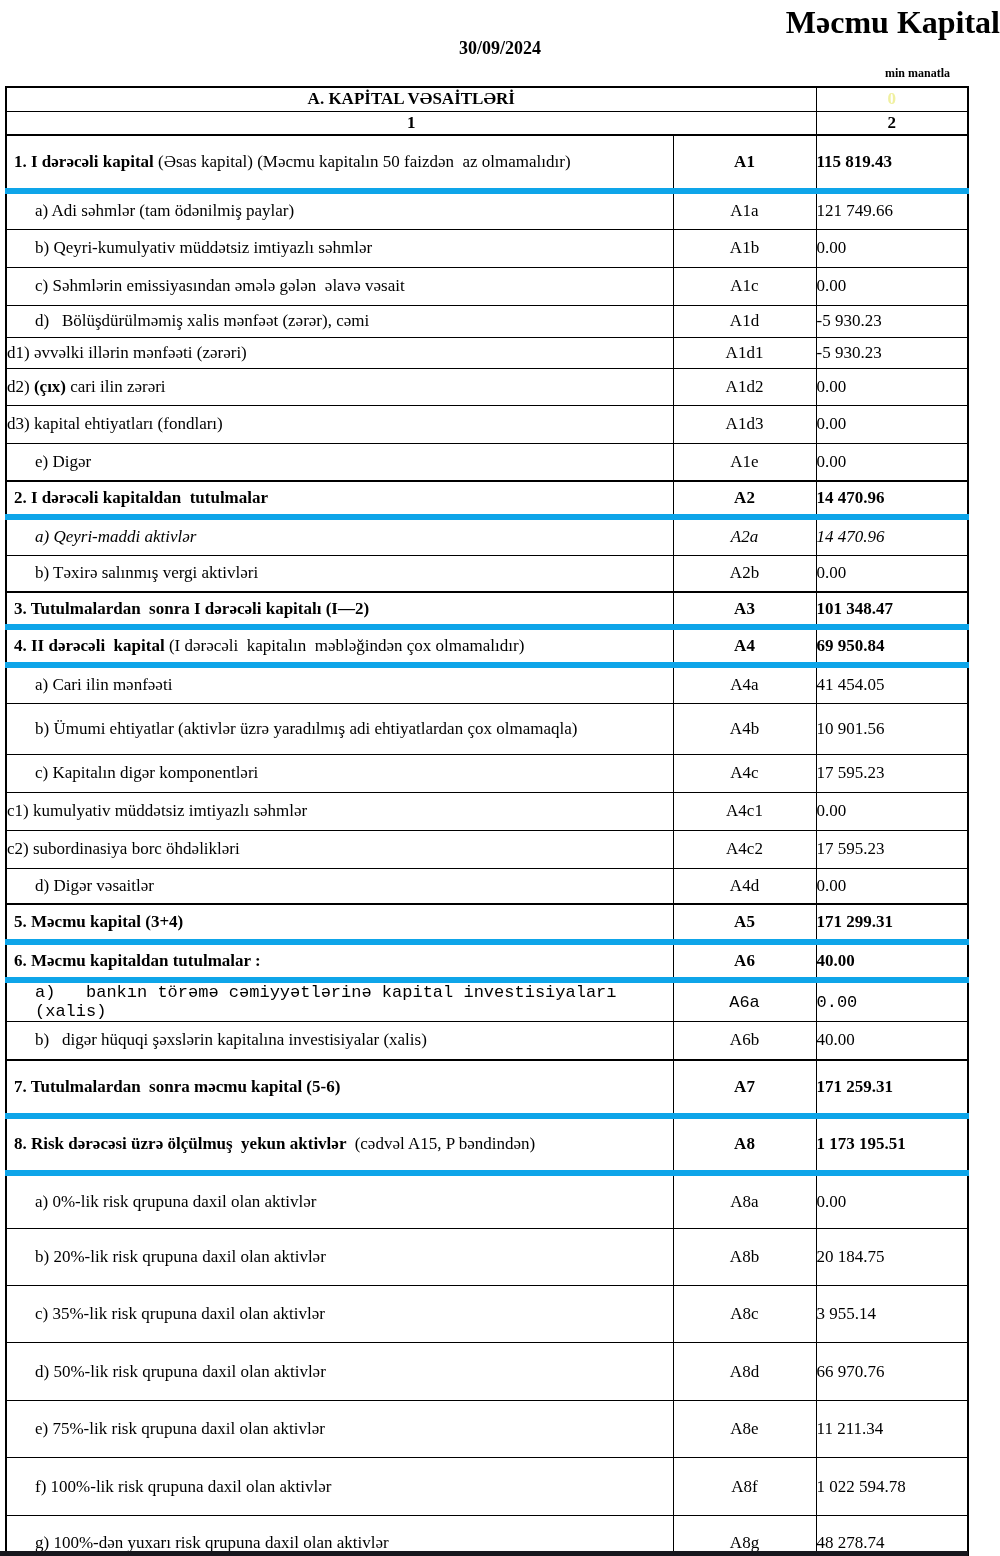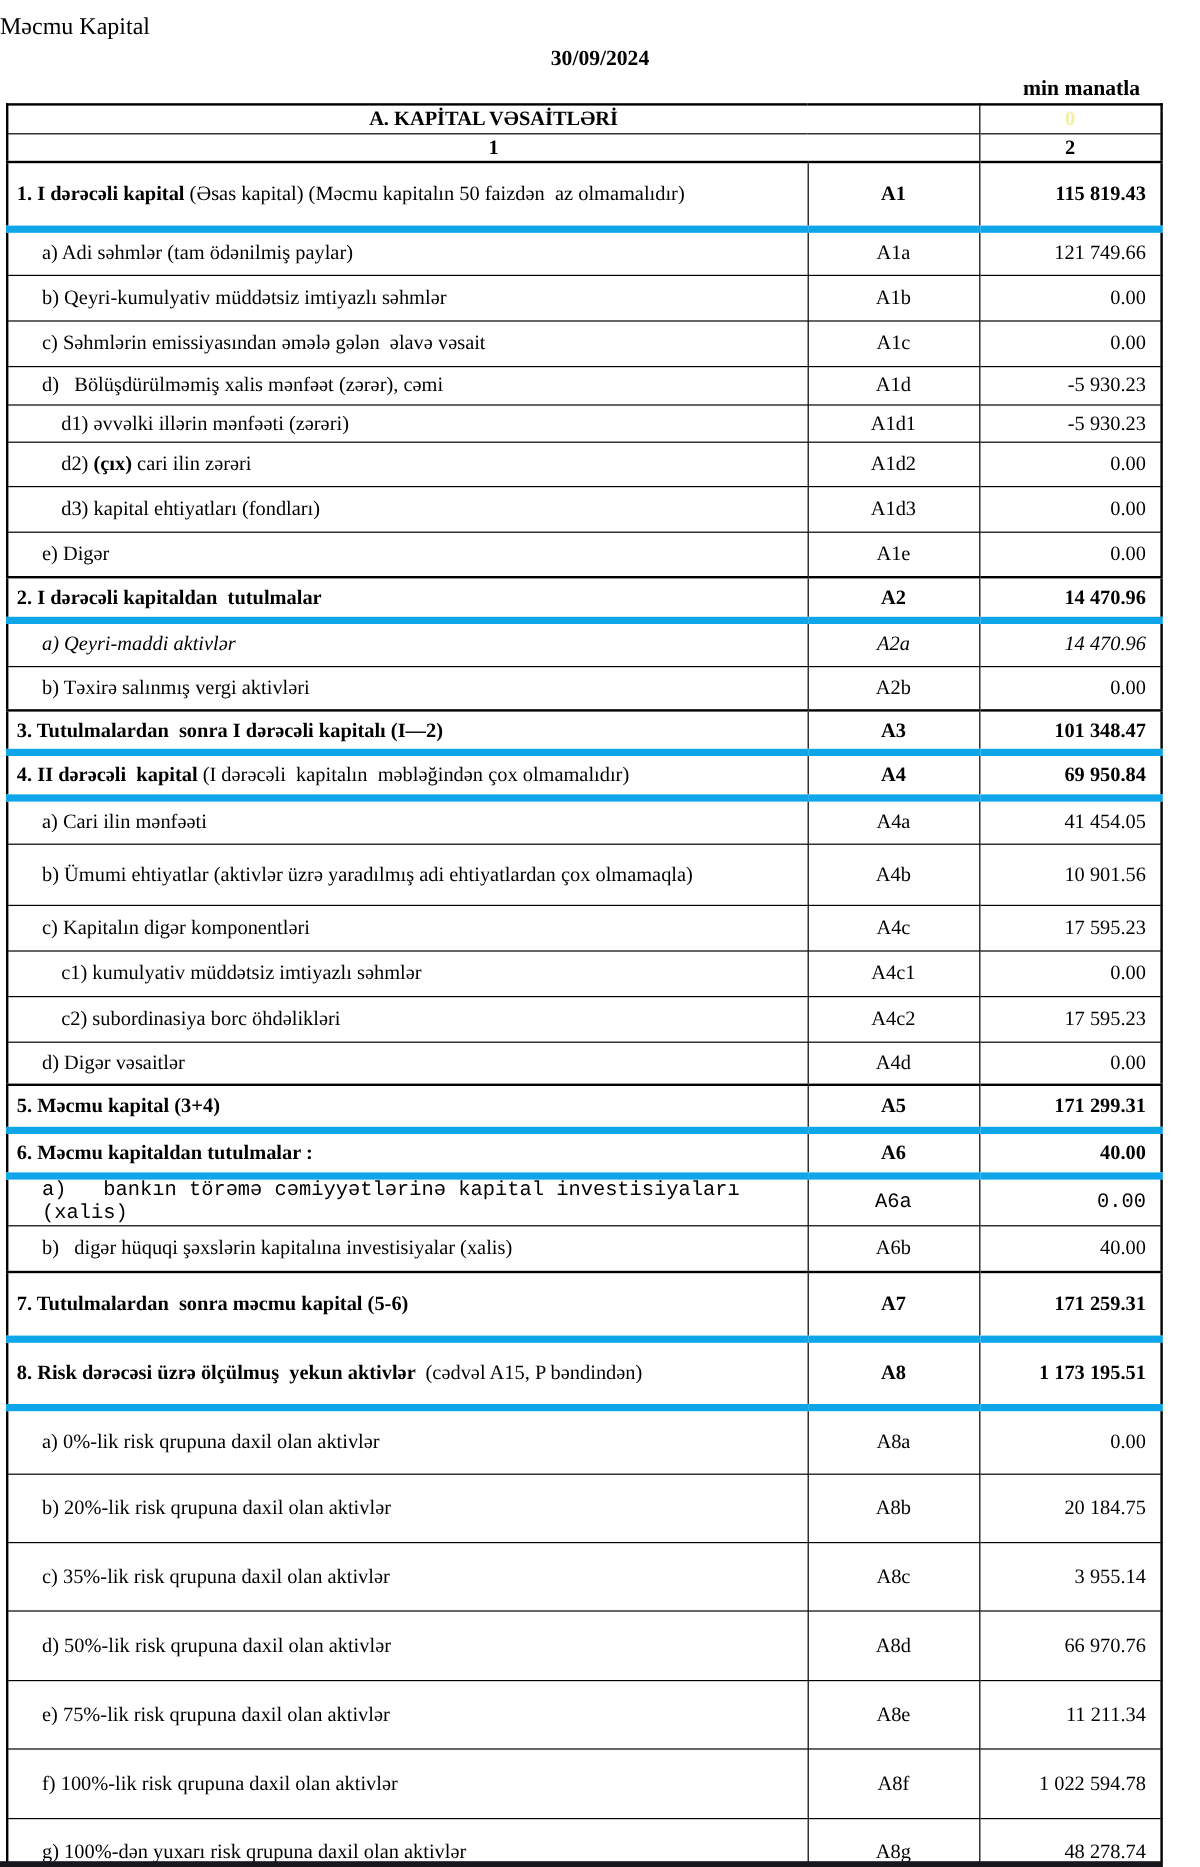--- a/index.html
+++ b/index.html
@@ -6,35 +6,35 @@
   html, body { background: #ffffff; }
   body {
     width: 1000px; height: 1556px;
     font-family: "Liberation Serif", "DejaVu Serif", serif;
     color: #000;
     overflow: hidden;
     position: relative;
   }
   .doc-title {
     padding-top: 8px;
-    text-align: left;
-    font-size: 20px;
-    font-weight: normal;
+    text-align: right;
+    font-size: 32px;
+    font-weight: bold;
     line-height: 28px;
   }
   .doc-date {
     text-align: center;
     font-size: 18px;
     font-weight: bold;
     line-height: 24px;
   }
   .unit-note {
     text-align: right;
     padding-right: 50px;
-    font-size: 18px;
+    font-size: 12px;
     font-weight: bold;
     line-height: 22px;
     margin-top: 2px;
   }
   table.cap {
     border-collapse: collapse;
     table-layout: fixed;
     width: 962px;
     margin-left: 5px;
     margin-top: 2px;
@@ -50,24 +50,24 @@
     font-weight: bold;
     height: 24px;
     font-size: 17px;
   }
   td.corner { font-weight: normal; }
   tr.section td { border-top: 2px solid #000; border-bottom: 6px solid #0ea5e9; }
   tr.section td.code, tr.section td.val { font-weight: bold; }
   td.lbl { text-align: left; white-space: pre-wrap; padding-right: 6px; }
   td.lbl.ind0 { padding-left: 7px; }
   td.lbl.ind1 { padding-left: 28px; }
-  td.lbl.ind2 { padding-left: 44px; }
+  td.lbl.ind2 { }
   td.lbl span.b { font-weight: bold; }
   td.code { text-align: center; }
-  td.val { text-align: right; padding-right: 12px; }
+  td.val { text-align: left; padding-right: 12px; }
   .bottom-bar {
     position: absolute;
     left: 0; bottom: 0;
     width: 968px; height: 5px;
     background: #17171d;
   }
 </style>
 </head>
 <body>
 

